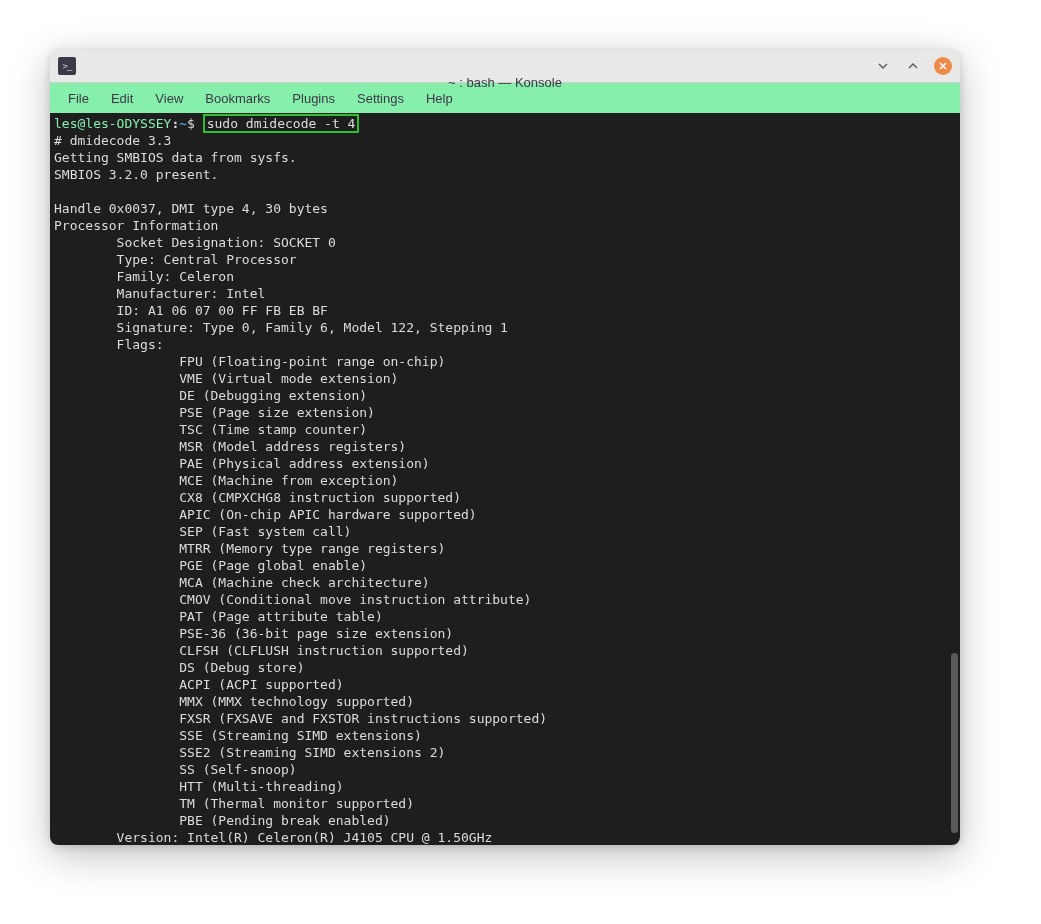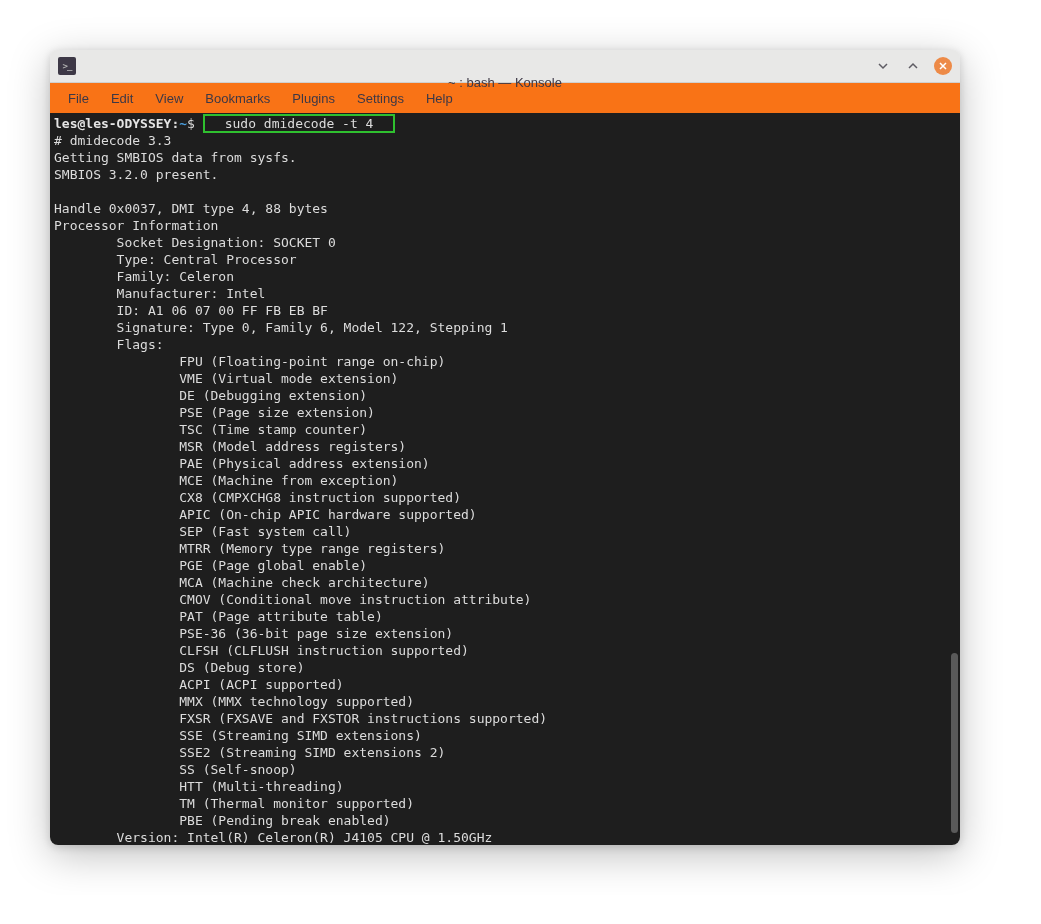--- a/index.html
+++ b/index.html
@@ -70,21 +70,21 @@
     border-radius: 50%;
     background: #ed8a47;
     display: inline-flex;
     align-items: center;
     justify-content: center;
     cursor: pointer;
   }
   .close-circle svg { width: 10px; height: 10px; }
   .menubar {
     height: 30px;
-    background: #f97316;
+    background: #86efac;
     display: flex;
     align-items: center;
     padding: 0 8px;
     gap: 2px;
   }
   .menu-item {
     padding: 4px 10px;
     font-size: 13px;
     color: #3d3846;
     cursor: pointer;
@@ -103,27 +103,27 @@
   }
   .scrollbar {
     position: absolute;
     right: 2px;
     top: 540px;
     width: 7px;
     height: 180px;
     background: #5a5a5a;
     border-radius: 4px;
   }
-  .prompt-user { color: #e5e5e5; font-weight: bold; }
+  .prompt-user { color: #86efac; font-weight: normal; }
   .prompt-colon { color: #dcdcdc; font-weight: bold; }
   .prompt-path { color: #4aa0e0; font-weight: bold; }
   .prompt-dollar { color: #dcdcdc; }
   .cmd-highlight {
     border: 2px solid #2fc02f;
-    padding: 0 20px;
+    padding: 0 2px;
     color: #dcdcdc;
   }
 </style>
 </head>
 <body>
 
 <div class="window">
 
   <div class="titlebar">
     <span class="app-icon">
@@ -157,21 +157,21 @@
     <span class="menu-item">Plugins</span>
     <span class="menu-item">Settings</span>
     <span class="menu-item">Help</span>
   </div>
 
   <div class="terminal"><span class="prompt-user">les@les-ODYSSEY</span><span class="prompt-colon">:</span><span class="prompt-path">~</span><span class="prompt-dollar">$</span> <span class="cmd-highlight">sudo dmidecode -t 4</span>
 <span># dmidecode 3.3</span>
 <span>Getting SMBIOS data from sysfs.</span>
 <span>SMBIOS 3.2.0 present.</span>
 <span></span>
-<span>Handle 0x0037, DMI type 4, 88 bytes</span>
+<span>Handle 0x0037, DMI type 4, 30 bytes</span>
 <span>Processor Information</span>
 <span>        Socket Designation: SOCKET 0</span>
 <span>        Type: Central Processor</span>
 <span>        Family: Celeron</span>
 <span>        Manufacturer: Intel</span>
 <span>        ID: A1 06 07 00 FF FB EB BF</span>
 <span>        Signature: Type 0, Family 6, Model 122, Stepping 1</span>
 <span>        Flags:</span>
 <span>                FPU (Floating-point range on-chip)</span>
 <span>                VME (Virtual mode extension)</span>

